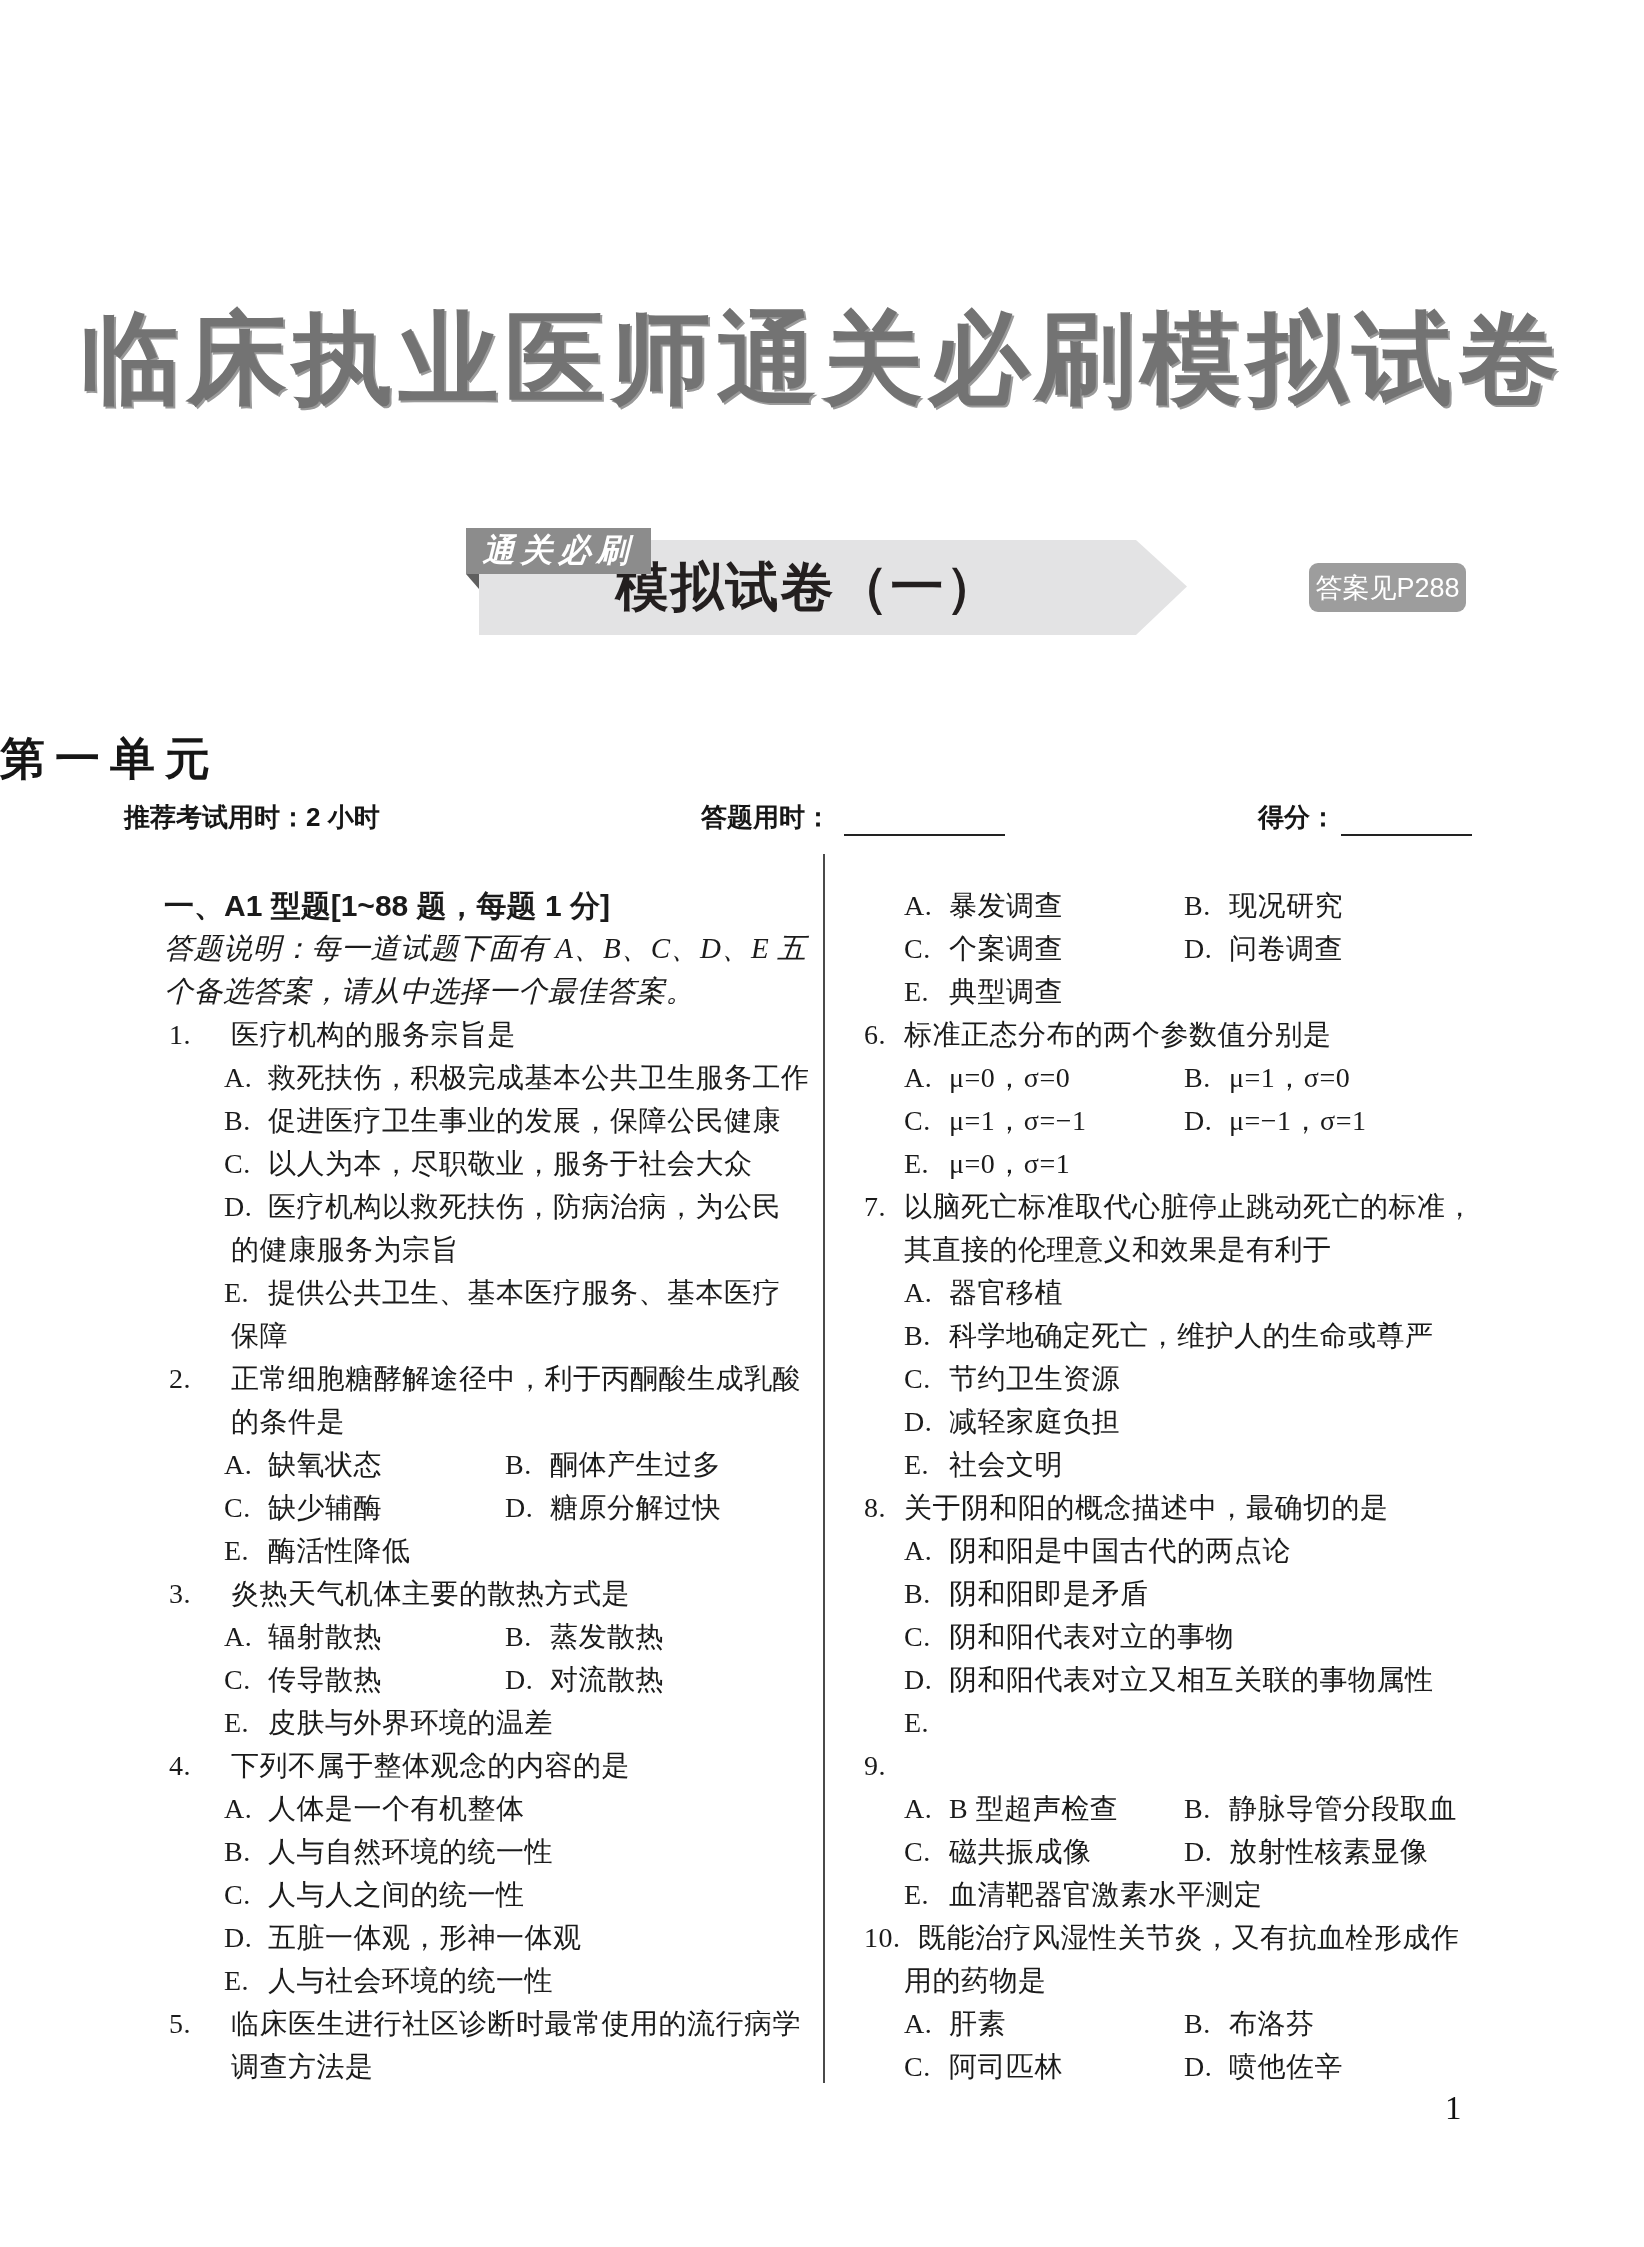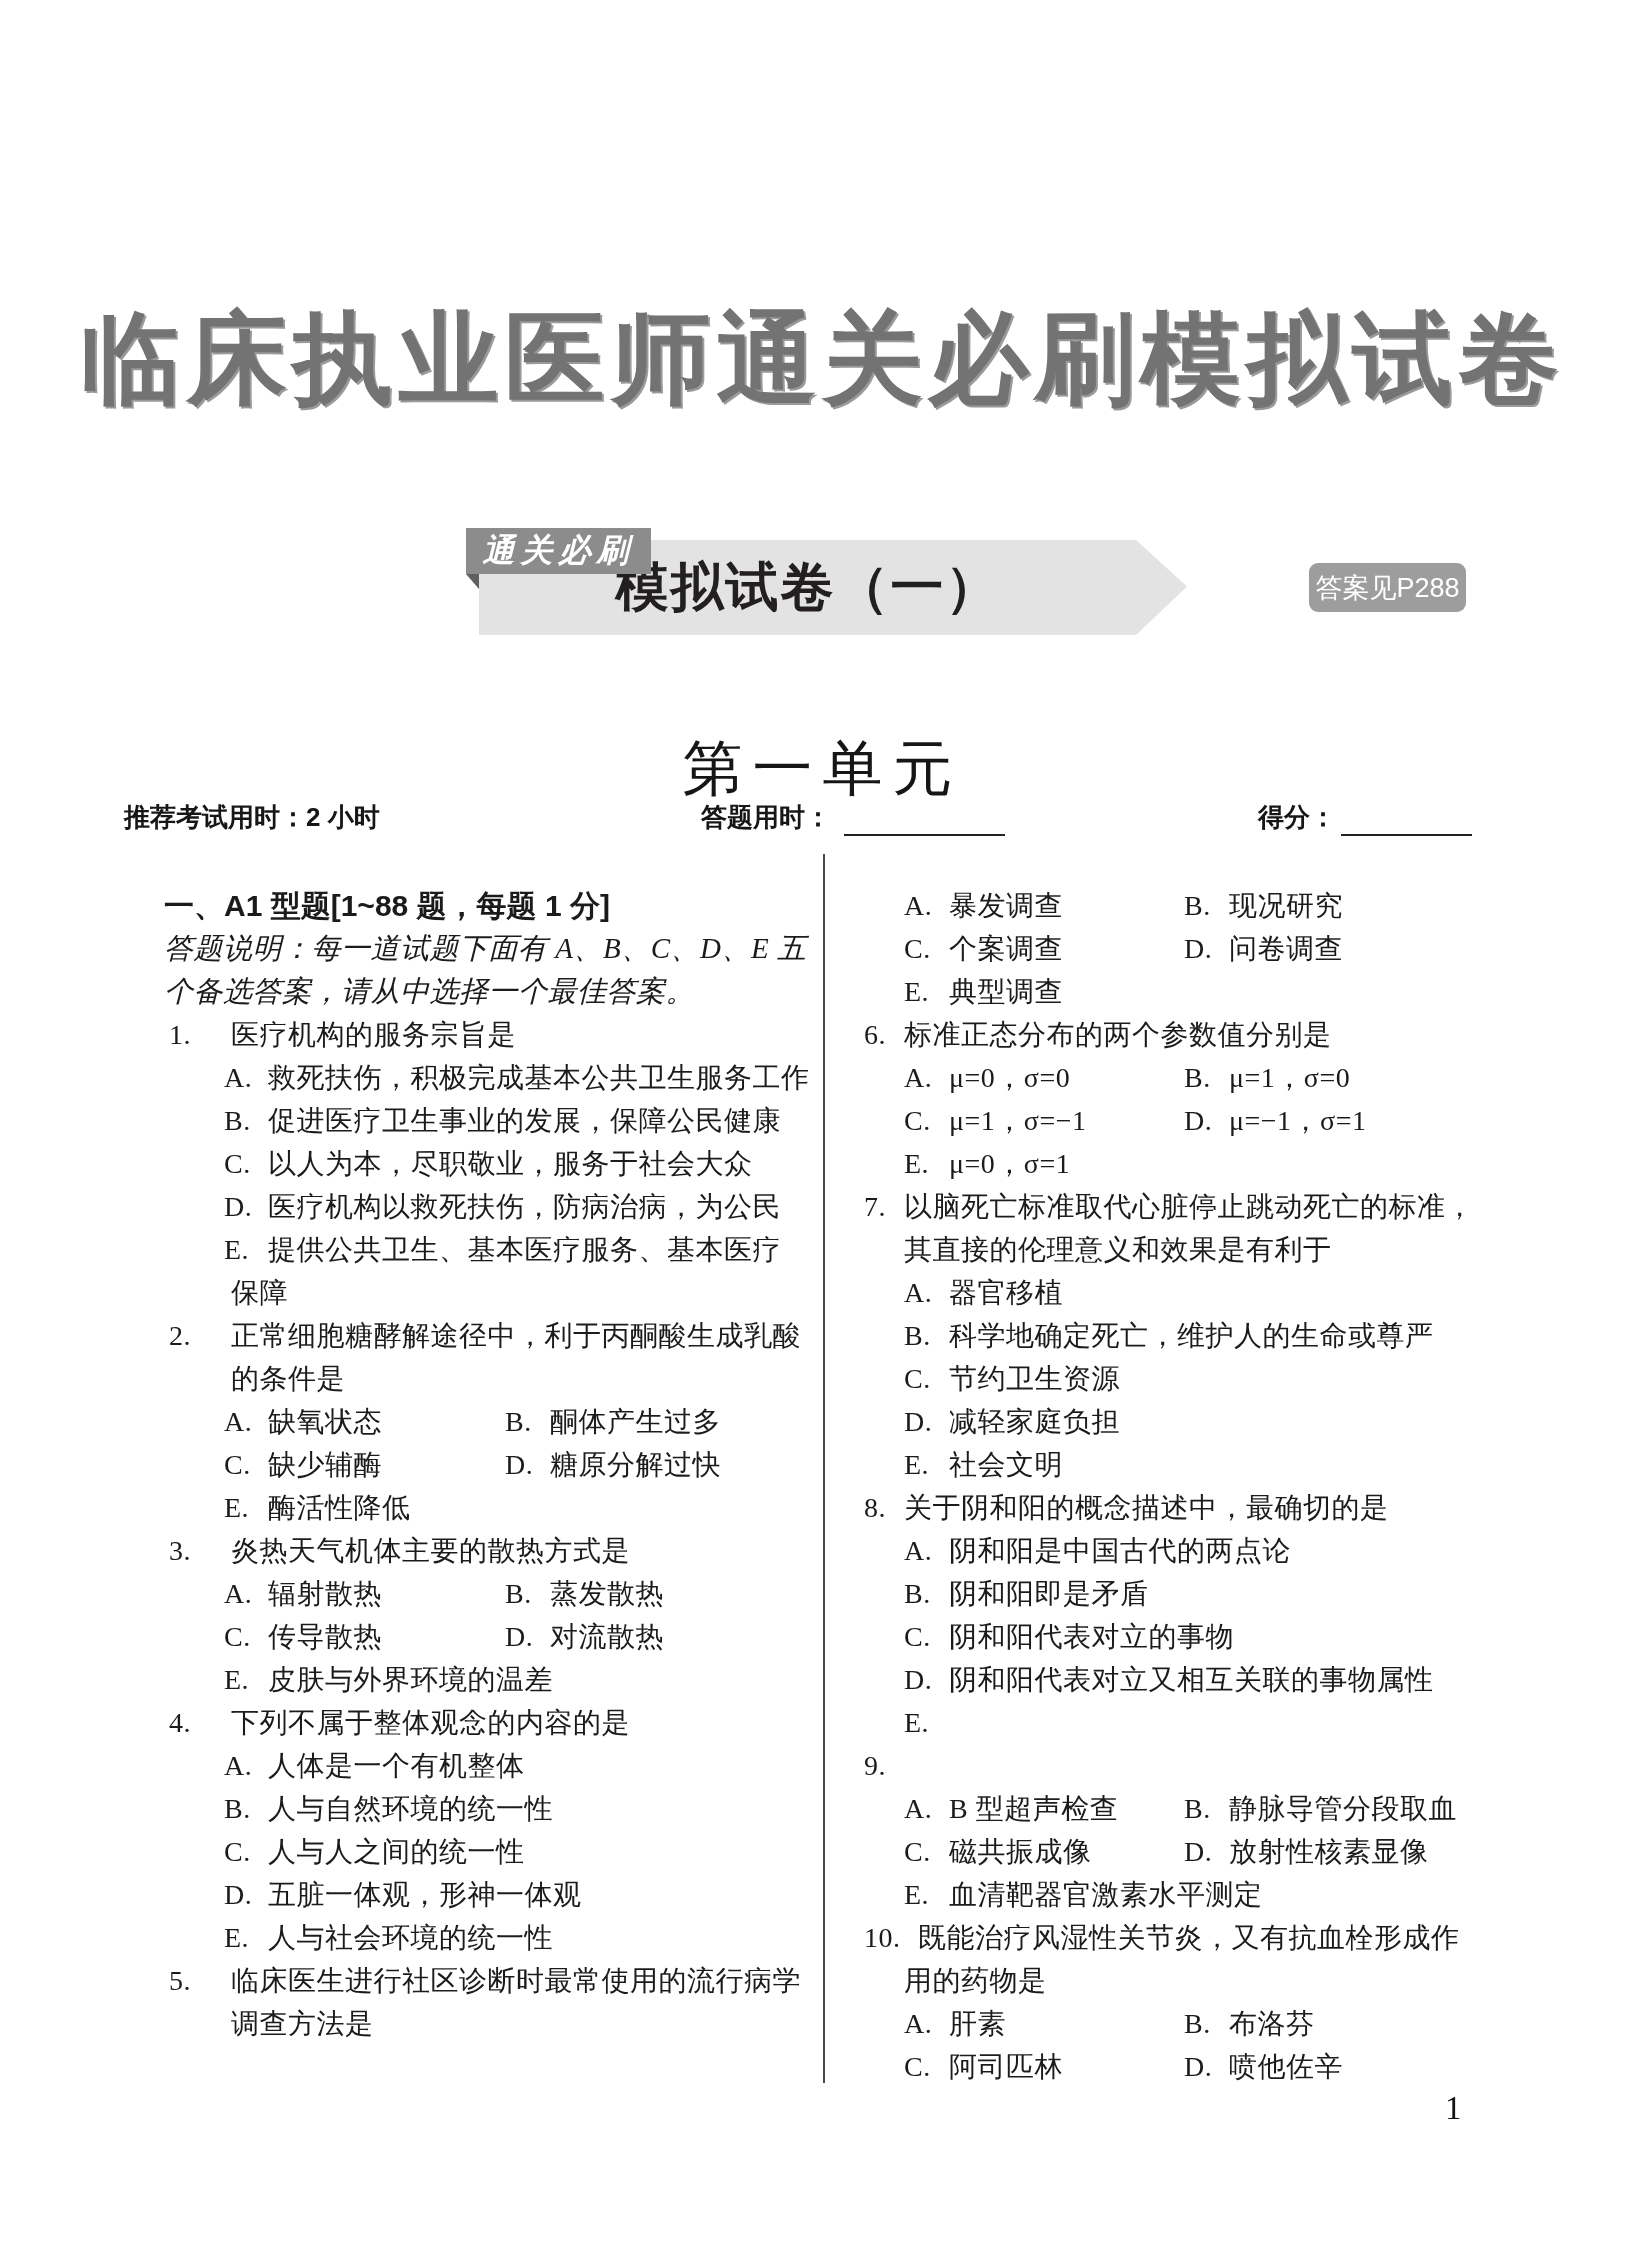--- a/index.html
+++ b/index.html
@@ -45,22 +45,22 @@
   .answer-badge {
     position:absolute; left:1309px; top:563px; width:157px; height:49px;
     background:#9d9d9d; border-radius:9px; color:#ffffff;
     display:flex; align-items:center; justify-content:center;
     font-family:"Liberation Sans","DejaVu Sans",sans-serif;
     font-size:27px; white-space:nowrap;
   }
 
   .section-heading {
     position:absolute; top:729px; left:0; width:100%;
-    text-align:center; font-family:"Liberation Sans","DejaVu Sans",sans-serif;
-    font-weight:400; font-size:60px; letter-spacing:10px; color:#161616;
+    text-align:left; font-family:"Liberation Sans","DejaVu Sans",sans-serif;
+    font-weight:700; font-size:45px; letter-spacing:10px; color:#161616;
     white-space:nowrap;
   }
 
   .info-row span.lbl {
     position:absolute; top:800px; height:34px; line-height:34px;
     font-family:"Liberation Sans","DejaVu Sans",sans-serif;
     font-weight:bold; font-size:26px; color:#161616; white-space:nowrap;
   }
   .lbl-rec   { left:124px; }
   .lbl-ans   { left:701px; }
@@ -145,20 +145,23 @@
       </div>
       <div class="ln">
         <span style="left: 100px;">C.</span>
         <span style="left: 144px;">以人为本，尽职敬业，服务于社会大众</span>
       </div>
       <div class="ln">
         <span style="left: 100px;">D.</span>
         <span style="left: 144px;">医疗机构以救死扶伤，防病治病，为公民</span>
       </div>
       <div class="ln">
+        <span style="left: 107px;">的健康服务为宗旨</span>
+      </div>
+      <div class="ln">
         <span style="left: 100px;">E.</span>
         <span style="left: 144px;">提供公共卫生、基本医疗服务、基本医疗</span>
       </div>
       <div class="ln">
         <span style="left: 107px;">保障</span>
       </div>
       <div class="ln">
         <span style="left: 45px;">2.</span>
         <span style="left: 107px;">正常细胞糖酵解途径中，利于丙酮酸生成乳酸</span>
       </div>

